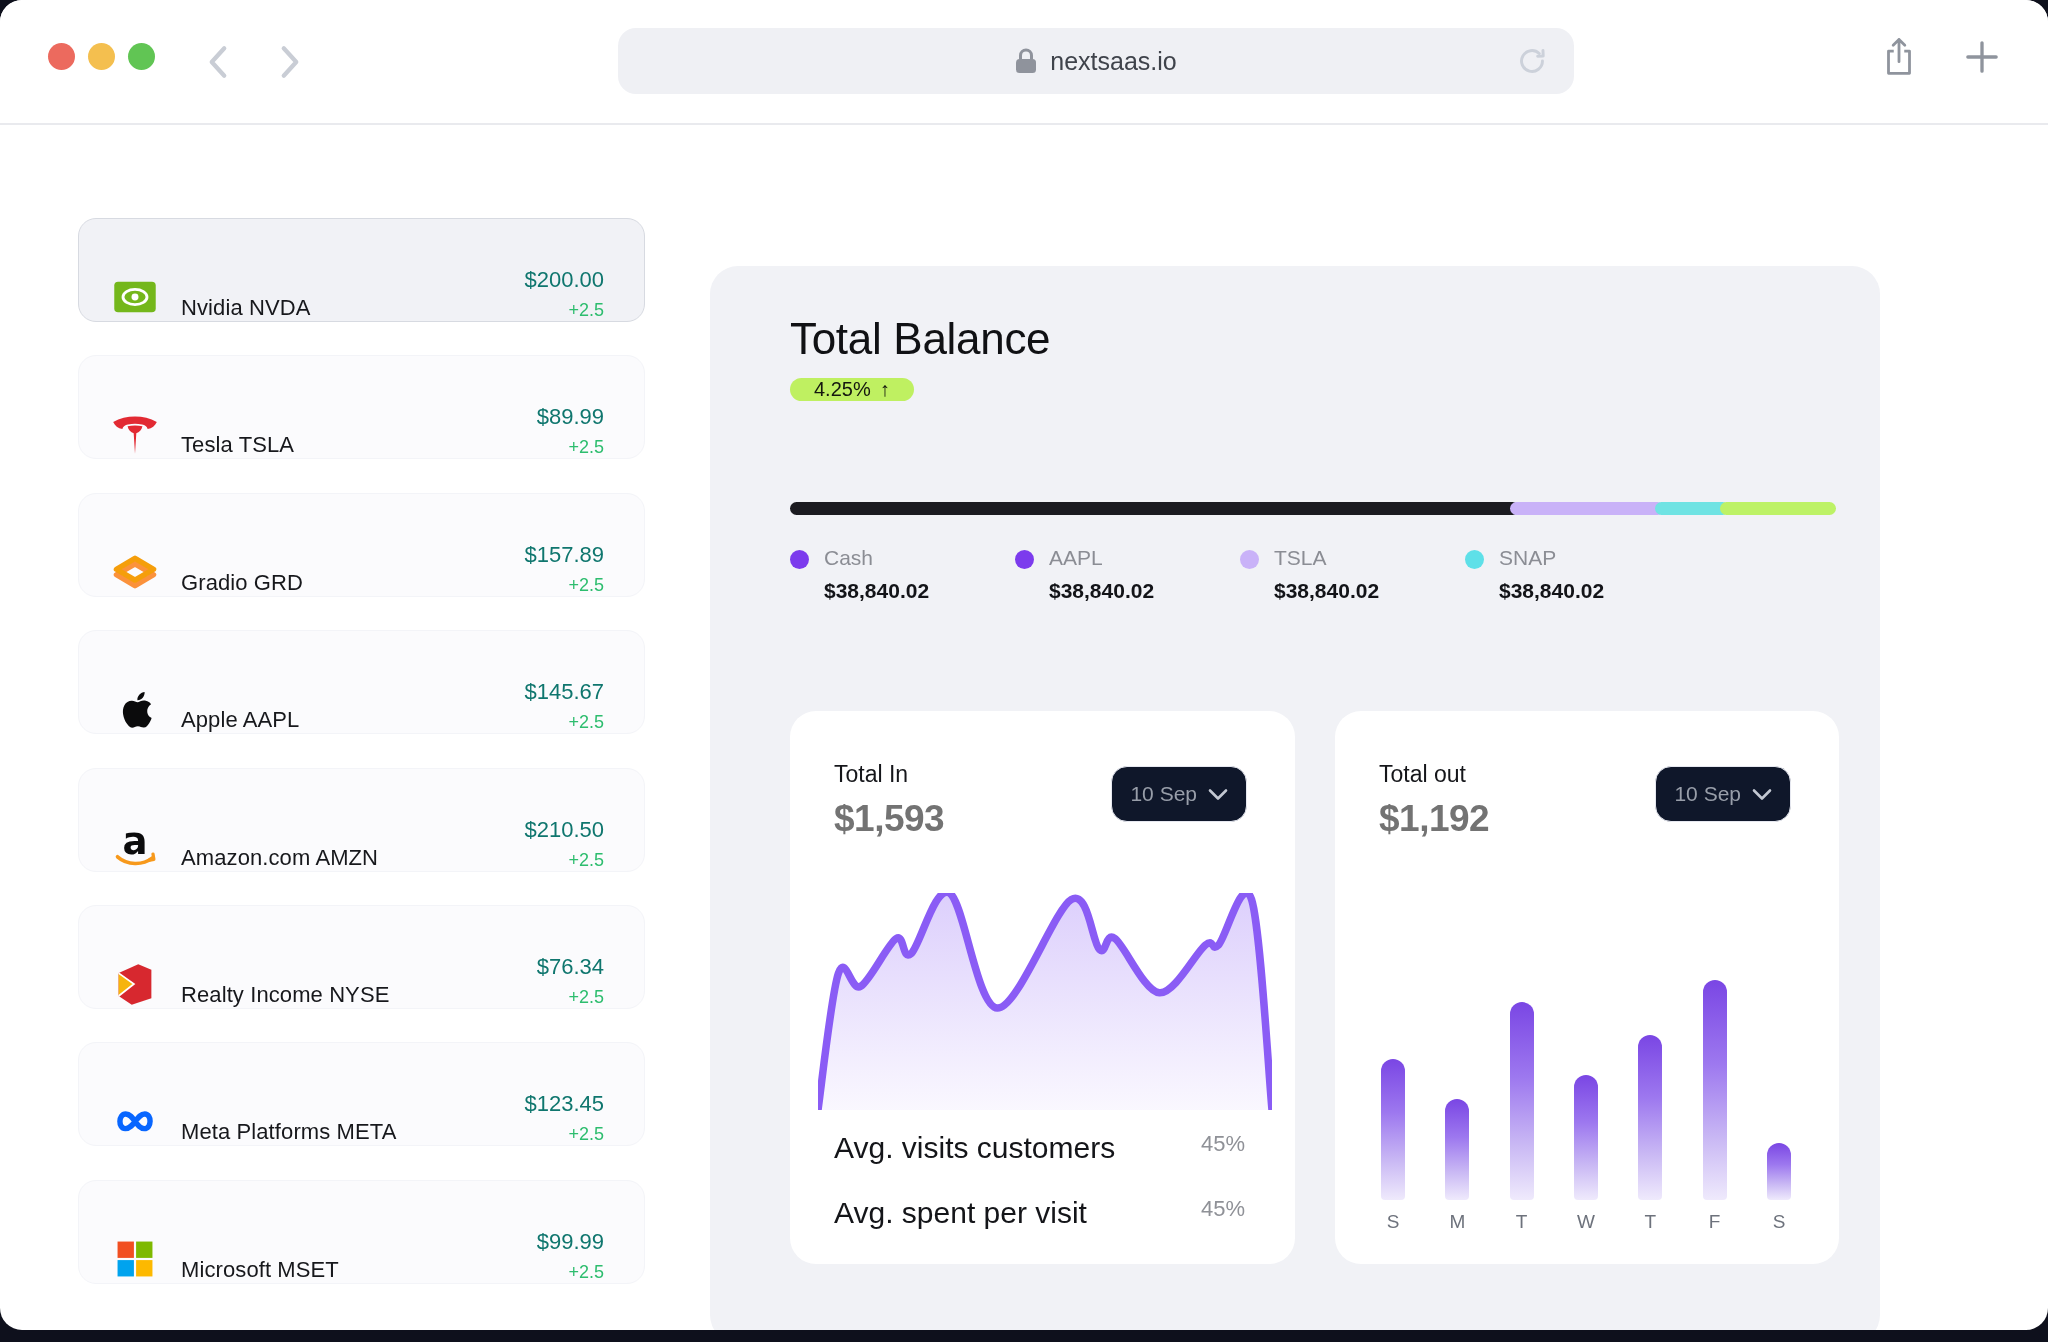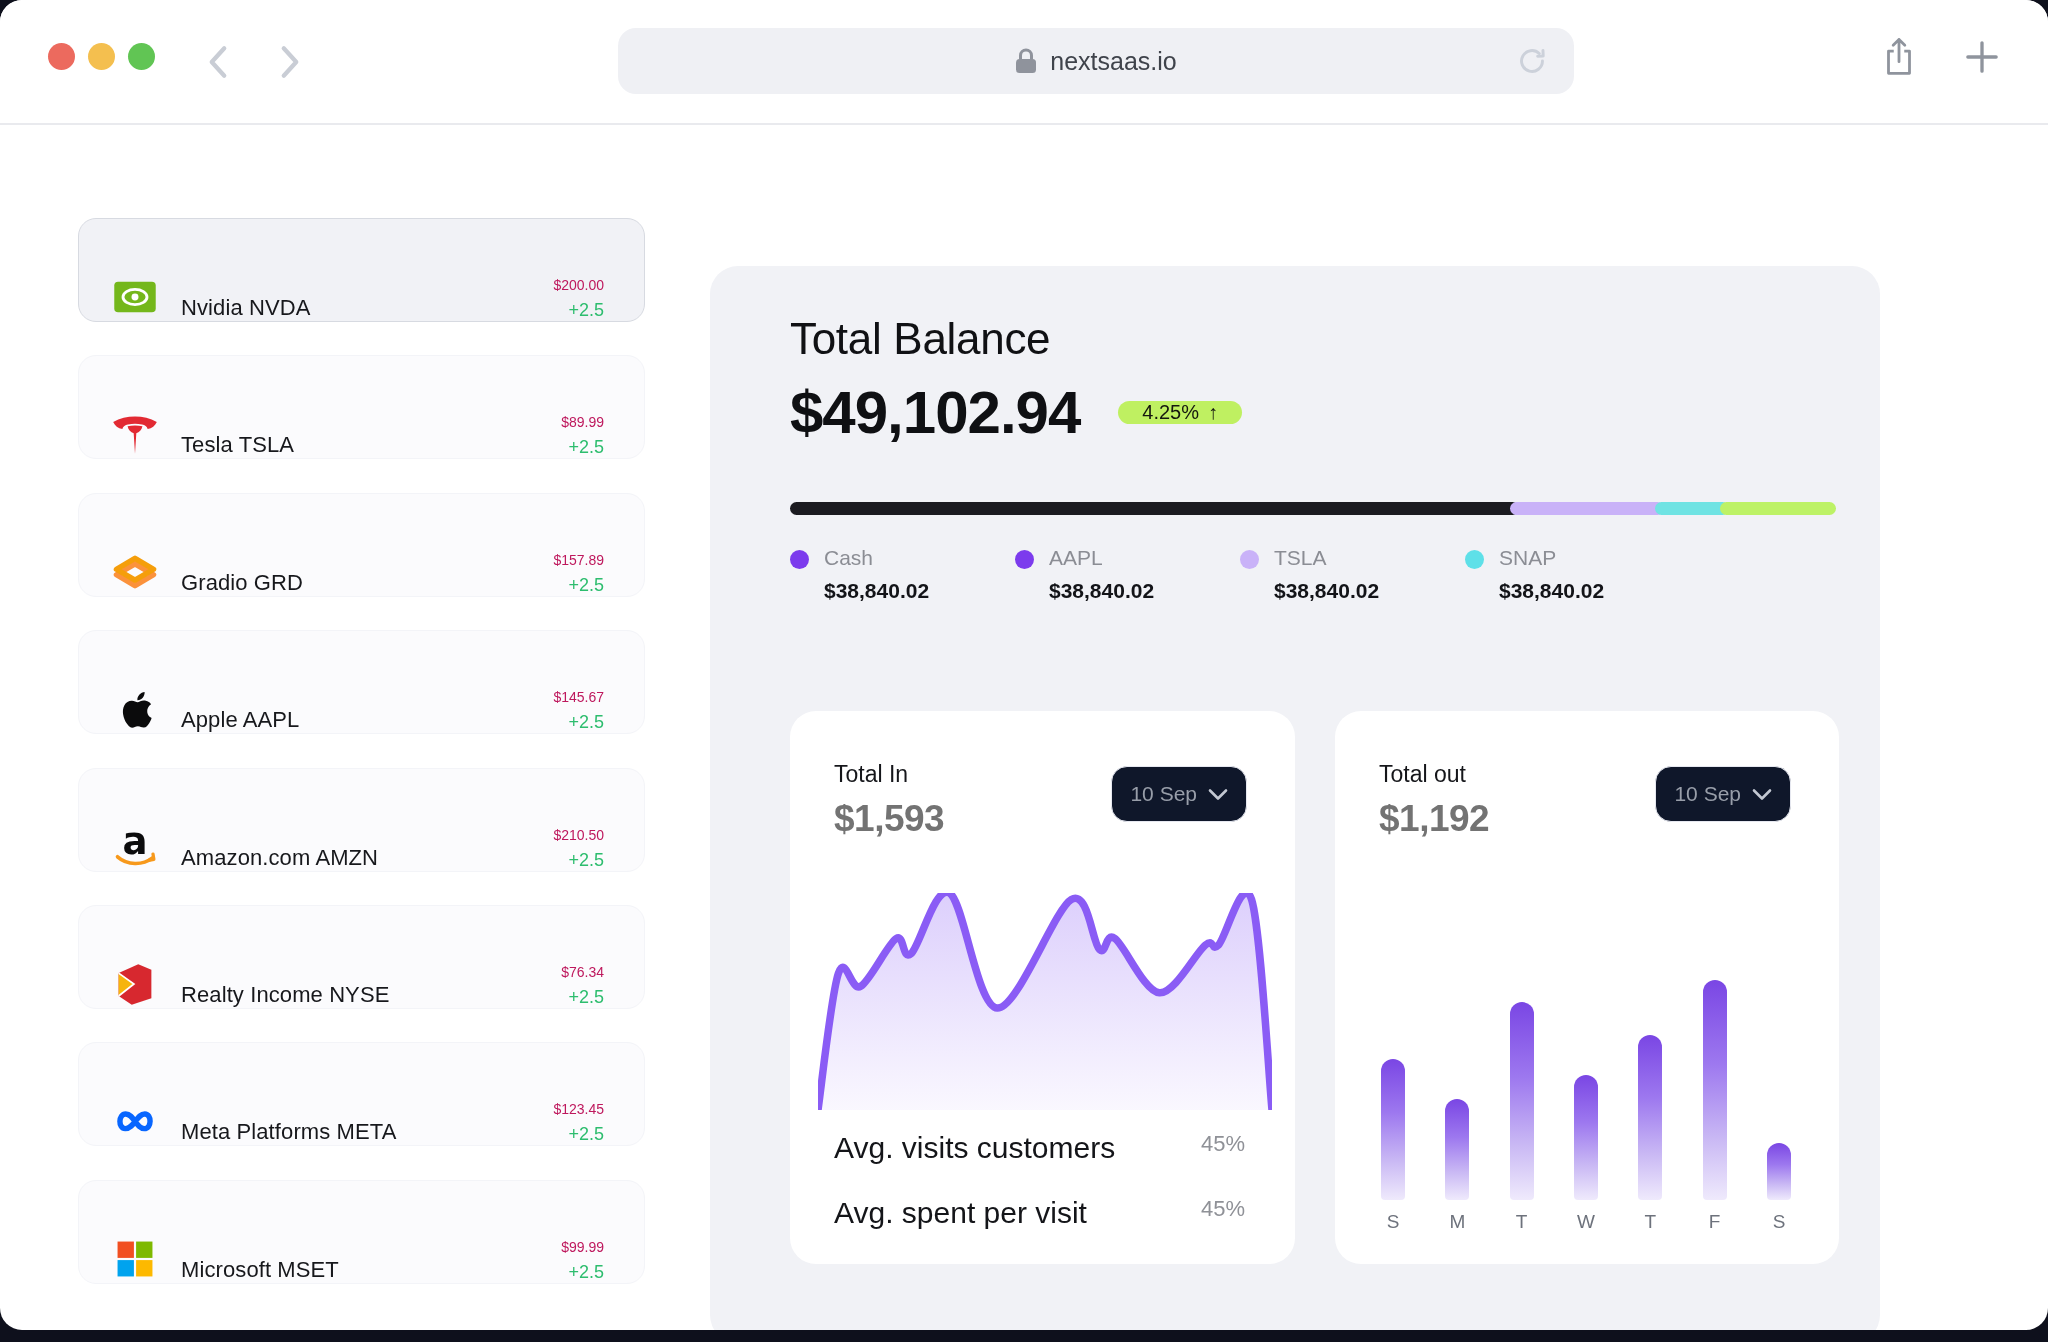--- a/index.html
+++ b/index.html
@@ -34,21 +34,21 @@
   .witem{
     height:104px; border-radius:18px; margin-bottom:33.4px;
     background:#fbfbfd; border:1.5px solid #f3f4f8;
     display:flex; align-items:flex-end; padding:0 40px 0 32px; cursor:default;
   }
   .witem.selected{ background:#f1f2f6; border-color:#d7dae1; }
   .wicon{ width:48px; height:48px; margin-right:22px; flex:0 0 auto; display:flex; align-items:center; justify-content:center; }
   .wicon svg{ width:48px; height:48px; }
   .wname{ font-size:22px; color:#17181c; letter-spacing:.1px; }
   .wright{ margin-left:auto; text-align:right; }
-  .wprice{ font-size:14px; color:#be185d; }
+  .wprice{ font-size:22px; color:#0f766e; }
   .wchange{ font-size:18px; color:var(--positive-green,#2dbd6e); margin-top:7px; }
   
   .panel{ position:absolute; left:710px; top:218px; width:1170px; height:1077px; background:#f1f2f6; border-radius:28px;margin-top:48px; }
   .p-title{ position:absolute; left:80px; top:48px; font-size:44px; font-weight:500; color:#101114; letter-spacing:-.3px; }
   .p-amountrow{ position:absolute; left:80px; top:112px; display:flex; align-items:center; gap:38px; }
   .p-amount{ font-size:60px; font-weight:600; color:#0f1013; letter-spacing:-1px; }
   .pill{
     background:var(--badge-lime,#bff061); color:#15170f; border-radius:30px;
     padding:0 24px; font-size:20px; display:flex; gap:9px; align-items:center;
   }
@@ -243,21 +243,20 @@
         <div class="wright">
           <div class="wprice">$99.99</div>
           <div class="wchange">+2.5</div>
         </div>
       </div>
     </aside>
 
   <main class="panel">
     <div class="p-title">Total Balance</div>
     <div class="p-amountrow">
-      <div class="p-amount">$49,102.94</div>
       <div class="pill">
         <span>4.25%</span>
         <span>↑</span>
       </div>
     </div>
     <div class="pbar">
         <div class="pseg" style="width: 69%; background: rgb(27, 27, 32);"></div>
         <div class="pseg" style="width: 14.5%; background: rgb(201, 178, 248); margin-left: -9px;"></div>
         <div class="pseg" style="width: 7%; background: rgb(111, 227, 227); margin-left: -9px;"></div>
         <div class="pseg" style="width: 11%; background: rgb(189, 242, 102); margin-left: -9px;"></div>

